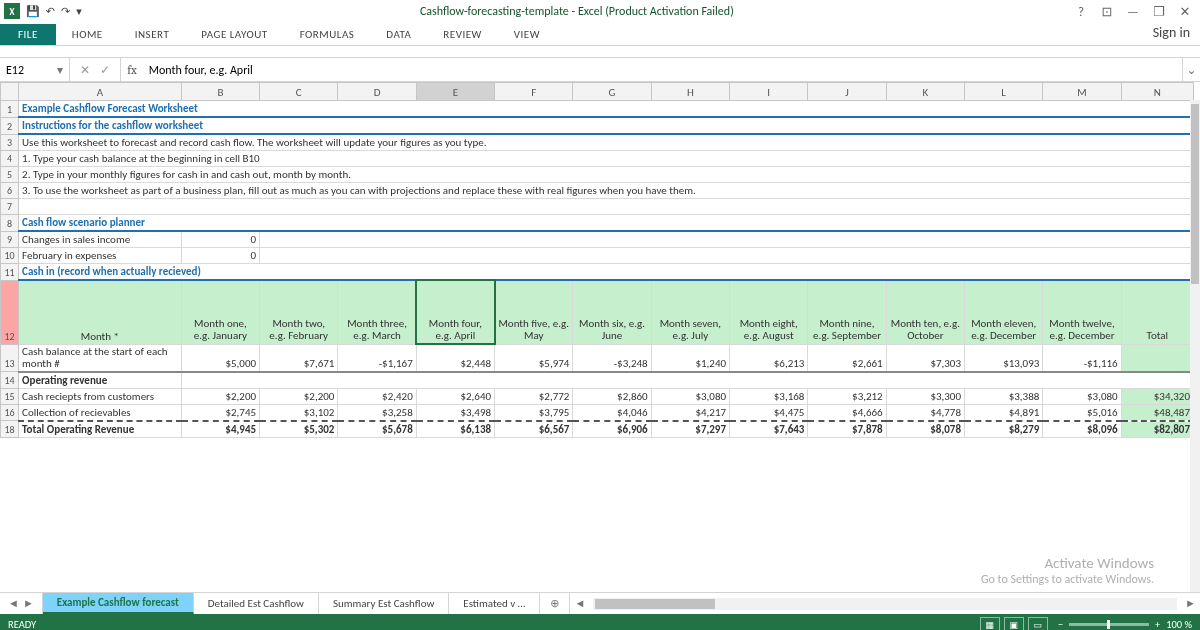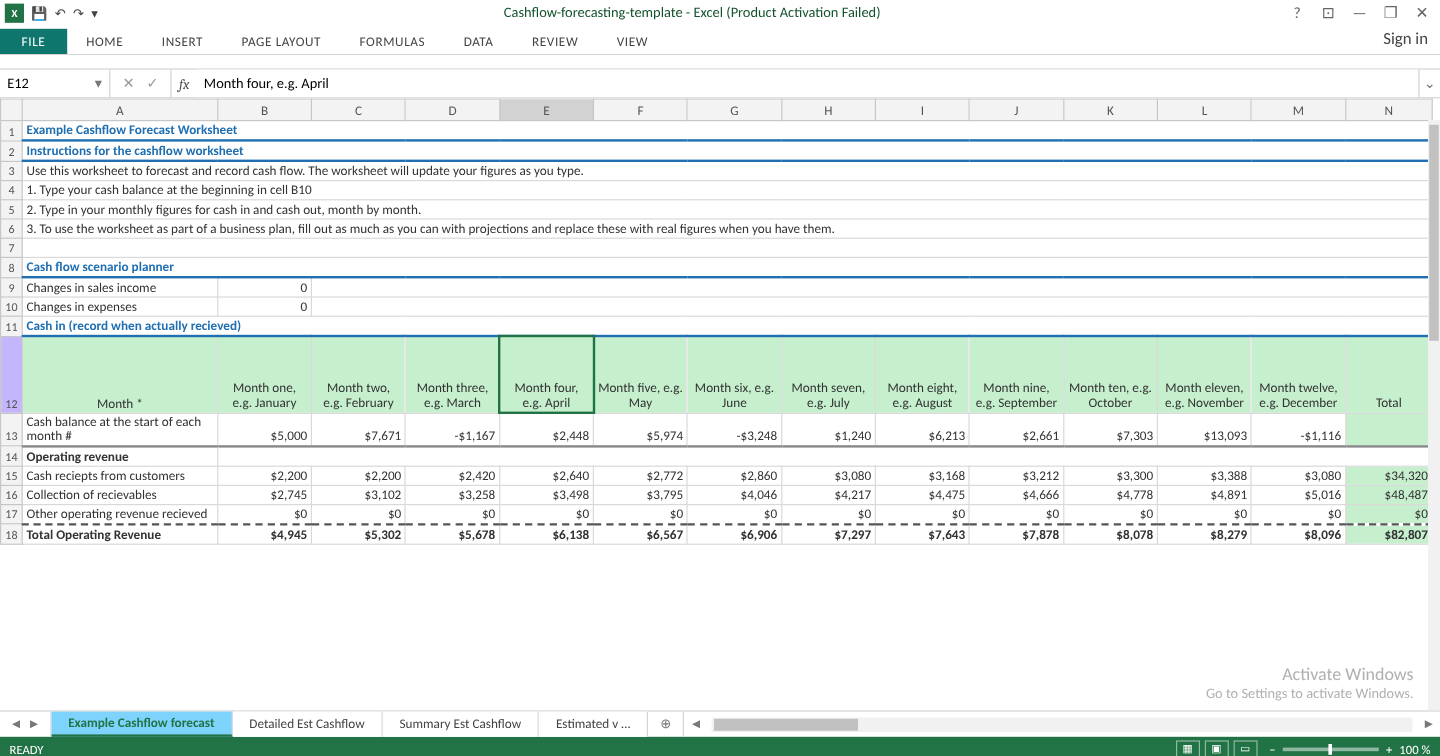--- a/index.html
+++ b/index.html
@@ -18,35 +18,35 @@
 .ribbon-tabs .tab { font-size: 11px; color: #444; padding: 4px 16px; letter-spacing: 0.5px; }
 .ribbon-tabs .tab.file { background: #0f766e; color: #fff; padding: 4px 18px; }
 .ribbon-tabs .spacer { flex: 1; }
 .ribbon-tabs .signin { font-size: 14px; color: #444; padding: 4px 10px; }
 
 
 .ribbon-body { height: 12px; background: #fff; border-bottom: 1px solid #d4d4d4; }
 
 
 .fx-row { height: 24px; display: flex; align-items: stretch; border-bottom: 1px solid #d4d4d4; font-size: 12px; }
-.namebox { width: 92px; border-right: 1px solid #d4d4d4; display: flex; align-items: center; padding: 0 6px; gap: 4px; }
+.namebox { width: 70px; border-right: 1px solid #d4d4d4; display: flex; align-items: center; padding: 0 6px; gap: 4px; }
 .namebox input { border: none; width: 100%; font-size: 12px; outline: none; }
 .fx-btns { display: flex; align-items: center; gap: 10px; padding: 0 10px; color: #999; border-right: 1px solid #d4d4d4;}
-.fx-label { font-style: italic; font-family: Cambria, serif; color: #555; padding: 0 6px; display: flex; align-items: center; }
+.fx-label { font-family: Cambria, serif; color: #555; padding: 0 6px; display: flex; align-items: center; }
 .fx-input { flex: 1; border: none; padding: 0 6px; font-size: 12px; outline: none; }
 .fx-expand { width: 18px; display:flex; align-items:center; justify-content:center; color:#777; border-left:1px solid #d4d4d4;}
 
 
 .grid-wrap { position: relative; height: 510px; overflow: hidden; }
 table.grid { border-collapse: collapse; table-layout: fixed; width: 1194px; }
 table.grid th, table.grid td { border: 1px solid #d9d9d9; font-size: 11px; vertical-align: bottom; padding: 1px 3px; overflow: hidden; }
 table.grid thead th { background: #f3f3f3; color: #555; font-weight: normal; text-align: center; height: 18px; border-color: #c6c6c6; }
 table.grid thead th.sel { background: #d2d2d2; }
 table.grid tbody th.rowh { background: #f3f3f3; color: #555; font-weight: normal; text-align: center; width: 18px; font-size: 10px; border-color:#c6c6c6;}
-table.grid tbody th.rowh.sel { background: #c4b5fd; }
+table.grid tbody th.rowh.sel { background: #fca5a5; }
 .colA { width: 162px; } .colN { width: 72px; }
 .colB,.colC,.colD,.colE,.colF,.colG,.colH,.colI,.colJ,.colK,.colL,.colM { width: 78px; }
 
 .title-cell { color: #1f6fb2; font-weight: bold; font-size: 16px; border-bottom: 2px solid #1f6fb2 !important; padding-bottom:2px;}
 .section-cell { color: #1f6fb2; font-weight: bold; font-size: 13px; border-bottom: 2px solid #1f6fb2 !important; }
 .plain { color: #333; font-size: 11px; white-space: nowrap; }
 .num { text-align: right; color: #333; }
 .hdr-row td { background: #c6efce; text-align: center; vertical-align: middle; height: 64px; color: #333; font-size: 11px; border-color: #888;}
 .hdr-row td.first { font-weight: normal; }
 .selected-cell { outline: 2px solid #217346; outline-offset: -1px; position: relative;}
@@ -72,21 +72,21 @@
 
 
 .statusbar { height: 20px; background: #217346; color: #fff; display:flex; align-items:center; font-size: 10.5px; padding: 0 8px; gap:10px;}
 .statusbar .sp { flex:1;}
 .statusbar .views { display:flex; gap:4px;}
 .statusbar .viewbtn { width:20px; height:14px; border:1px solid rgba(255,255,255,0.5); display:flex; align-items:center; justify-content:center; font-size:9px;}
 .statusbar .zoom { display:flex; align-items:center; gap:6px;}
 .statusbar .zoom .slider{ width:80px; height:3px; background:rgba(255,255,255,0.5); position:relative;}
 .statusbar .zoom .slider .knob{ position:absolute; left:38px; top:-3px; width:3px; height:9px; background:#fff;}
 
-.watermark{position:absolute; right:22px; bottom:6px; text-align:right; color:#b0b0b0; font-size:12px; pointer-events:none; line-height:1.2;}
+.watermark{position:absolute; right:46px; bottom:6px; text-align:right; color:#b0b0b0; font-size:12px; pointer-events:none; line-height:1.2;}
 </style>
 </head>
 <body>
 
 <div class="titlebar">
   <div class="qa">
     <span class="xi">X</span>
     <span>💾</span>
     <span>↶</span>
     <span>↷</span>
@@ -202,42 +202,42 @@
           <td colspan="14" class="section-cell">Cash flow scenario planner</td>
         </tr>
 <tr>
           <th class="rowh">9</th>
           <td class="plain">Changes in sales income</td>
           <td class="num">0</td>
           <td colspan="12"></td>
         </tr>
 <tr>
           <th class="rowh">10</th>
-          <td class="plain">Changes in expenses</td>
+          <td class="plain">February in expenses</td>
           <td class="num">0</td>
           <td colspan="12"></td>
         </tr>
 <tr>
           <th class="rowh">11</th>
           <td colspan="14" class="section-cell">Cash in (record when actually recieved)</td>
         </tr>
 <tr class="hdr-row">
           <th class="rowh sel">12</th>
   <td class="first">Month *</td>
   <td class="opcell">Month one, e.g. January</td>
   <td class="opcell">Month two, e.g. February</td>
   <td class="opcell">Month three, e.g. March</td>
   <td class="opcell selected-cell">Month four, e.g. April</td>
   <td class="opcell">Month five, e.g. May</td>
   <td class="opcell">Month six, e.g. June</td>
   <td class="opcell">Month seven, e.g. July</td>
   <td class="opcell">Month eight, e.g. August</td>
   <td class="opcell">Month nine, e.g. September</td>
   <td class="opcell">Month ten, e.g. October</td>
-  <td class="opcell">Month eleven, e.g. November</td>
+  <td class="opcell">Month eleven, e.g. December</td>
   <td class="opcell">Month twelve, e.g. December</td>
   <td class="opcell">Total</td>
 </tr>
 <tr class="underline-row">
           <th class="rowh">13</th>
   <td class="plain opcell" style="white-space:normal;">Cash balance at the start of each month #</td>
   <td class="num">$5,000</td>
   <td class="num">$7,671</td>
   <td class="num">-$1,167</td>
   <td class="num">$2,448</td>
@@ -283,37 +283,20 @@
           <td class="num">$3,795</td>
           <td class="num">$4,046</td>
           <td class="num">$4,217</td>
           <td class="num">$4,475</td>
           <td class="num">$4,666</td>
           <td class="num">$4,778</td>
           <td class="num">$4,891</td>
           <td class="num">$5,016</td>
           <td class="num totalcol">$48,487</td>
         </tr>
-<tr>
-          <th class="rowh">17</th>
-  <td class="plain opcell">Other operating revenue recieved</td>
-  <td class="num">$0</td>
-          <td class="num">$0</td>
-          <td class="num">$0</td>
-          <td class="num">$0</td>
-          <td class="num">$0</td>
-          <td class="num">$0</td>
-          <td class="num">$0</td>
-          <td class="num">$0</td>
-          <td class="num">$0</td>
-          <td class="num">$0</td>
-          <td class="num">$0</td>
-          <td class="num">$0</td>
-          <td class="num totalcol">$0</td>
-        </tr>
 <tr class="dash-top">
           <th class="rowh">18</th>
   <td class="plain bold">Total Operating Revenue</td>
   <td class="num bold">$4,945</td>
           <td class="num bold">$5,302</td>
           <td class="num bold">$5,678</td>
           <td class="num bold">$6,138</td>
           <td class="num bold">$6,567</td>
           <td class="num bold">$6,906</td>
           <td class="num bold">$7,297</td>

